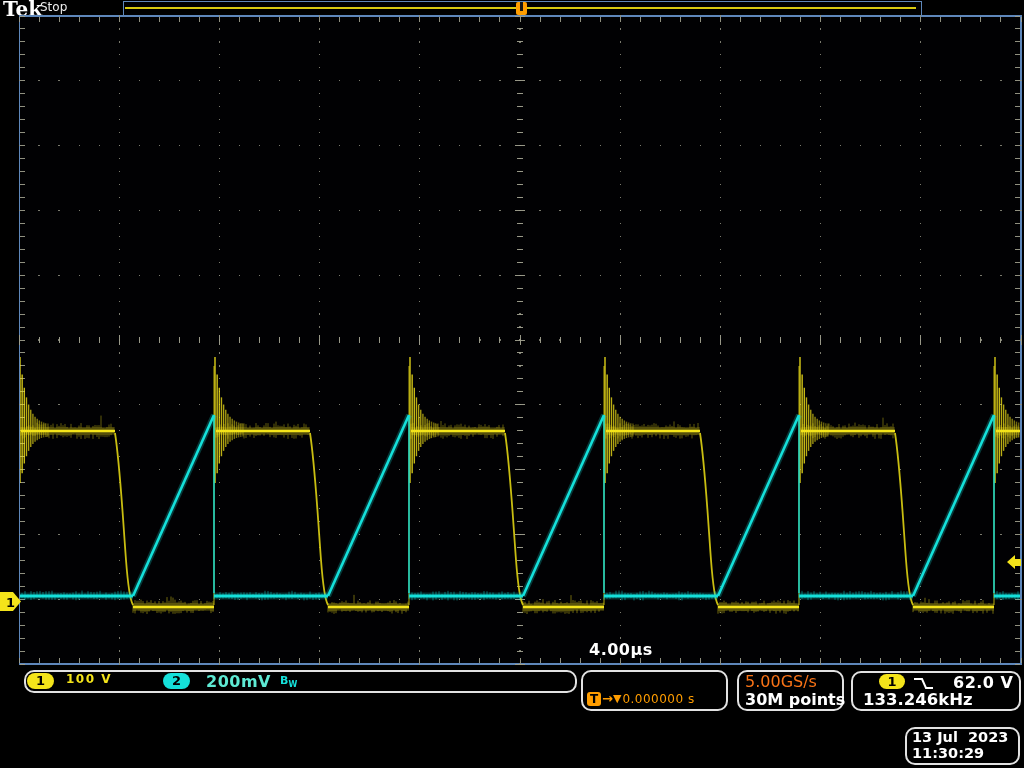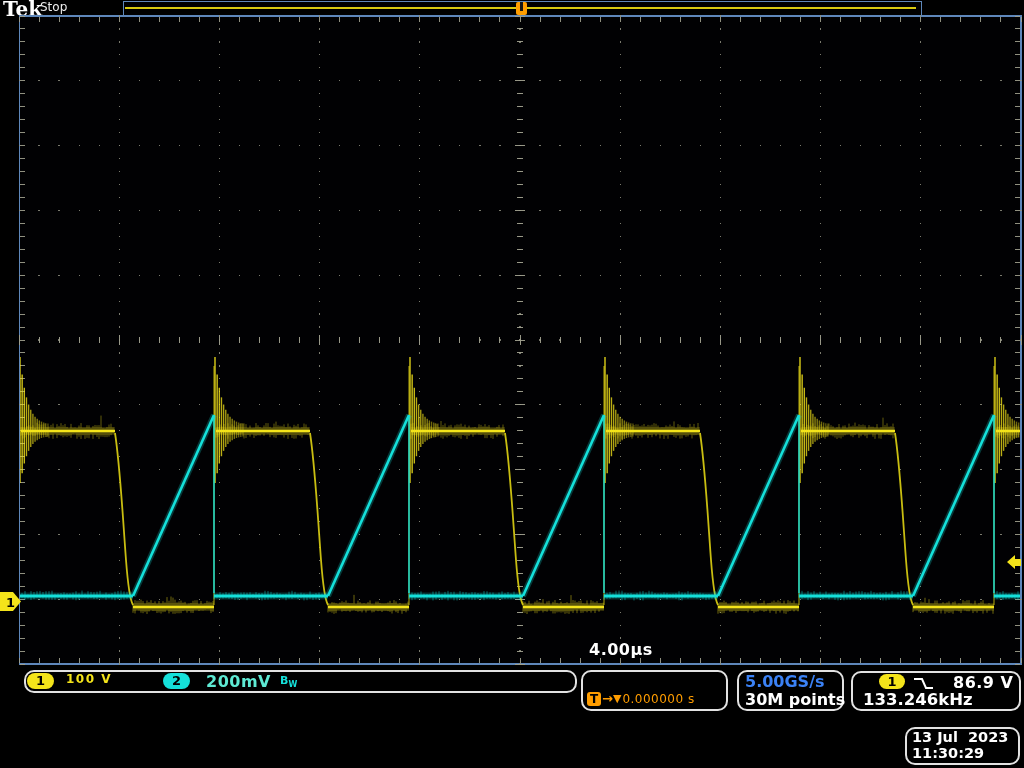--- a/index.html
+++ b/index.html
@@ -32,21 +32,21 @@
   #ch2-scale{left:206px;top:672px;color:#5eead4;font-weight:bold;font-size:16px;letter-spacing:.5px}
   #bw{left:280px;top:674px;color:#15e0da;font-size:11px;font-weight:bold}
   #bw sub{font-size:8px}
   #h-scale{left:589px;top:640px;font-size:16px;font-weight:bold;color:#fff;letter-spacing:.5px}
   #h-line2{left:587px;top:691px;display:flex;align-items:center}
   #t-badge{width:14px;height:14px;background:#ff9d00;border-radius:3px;color:#000;
            font-size:12px;font-weight:bold;text-align:center;line-height:14px}
   #t-arrow{color:#ff9d00;font-size:13px;font-weight:bold;margin:0 0 0 1px}
   #t-tri{color:#ff9d00;font-size:11px;margin:0 1px 0 0}
   #t-pos{color:#ff9d00;font-size:12px;font-weight:normal;letter-spacing:.5px}
-  #acq-rate{left:745px;top:672px;font-size:16px;font-weight:bold;color:#3b82f6}
+  #acq-rate{left:745px;top:672px;font-size:16px;font-weight:normal;color:#f97316}
   #acq-rec{left:745px;top:690px;font-size:16px;font-weight:bold;color:#fff}
   #slope-icon{left:913px;top:676px}
   #trig-level{left:953px;top:673px;font-size:16px;font-weight:bold;color:#fff;letter-spacing:.5px}
   #trig-freq{left:863px;top:690px;font-size:16.5px;font-weight:bold;color:#fff}
   #date-text{left:912px;top:729px;font-size:14.5px;font-weight:bold;color:#fff;white-space:pre}
   #time-text{left:912px;top:745px;font-size:14.5px;font-weight:bold;color:#fff}
 </style>
 </head>
 <body>
 
@@ -2122,18 +2122,18 @@
 
 <div class="sbox" id="box-acq"></div>
 <span class="abs" id="acq-rate">5.00GS/s</span>
 <span class="abs" id="acq-rec">30M points</span>
 
 <div class="sbox" id="box-trig"></div>
 <span class="badge" id="trig-badge">1</span>
 <svg class="abs" id="slope-icon" width="22" height="15">
   <path d="M1,3 H9 L13,12 H20" stroke="#fff" stroke-width="2" fill="none"></path>
 </svg>
-<span class="abs" id="trig-level">86.9 V</span>
+<span class="abs" id="trig-level">62.0 V</span>
 <span class="abs" id="trig-freq">133.246kHz</span>
 
 <div class="sbox" id="box-date"></div>
 <span class="abs" id="date-text">13 Jul  2023</span>
 <span class="abs" id="time-text">11:30:29</span>
 
 </body></html>

